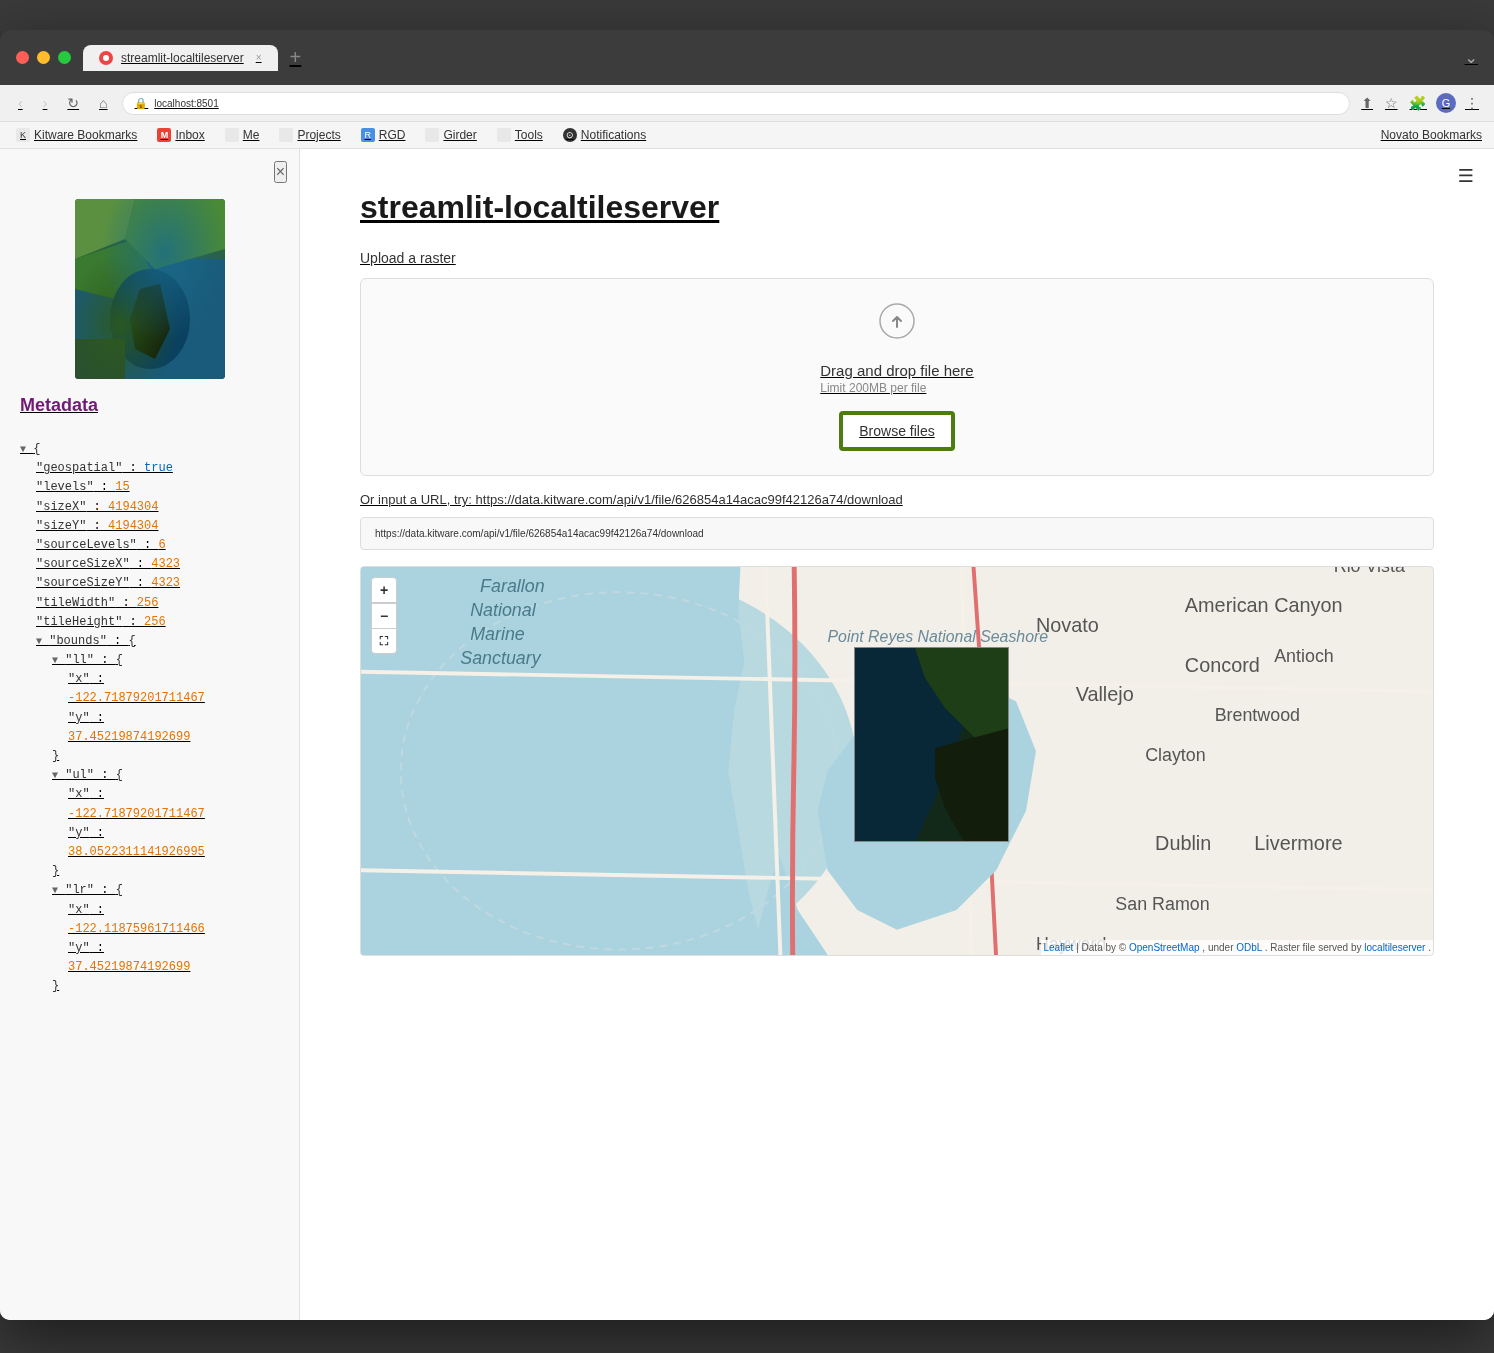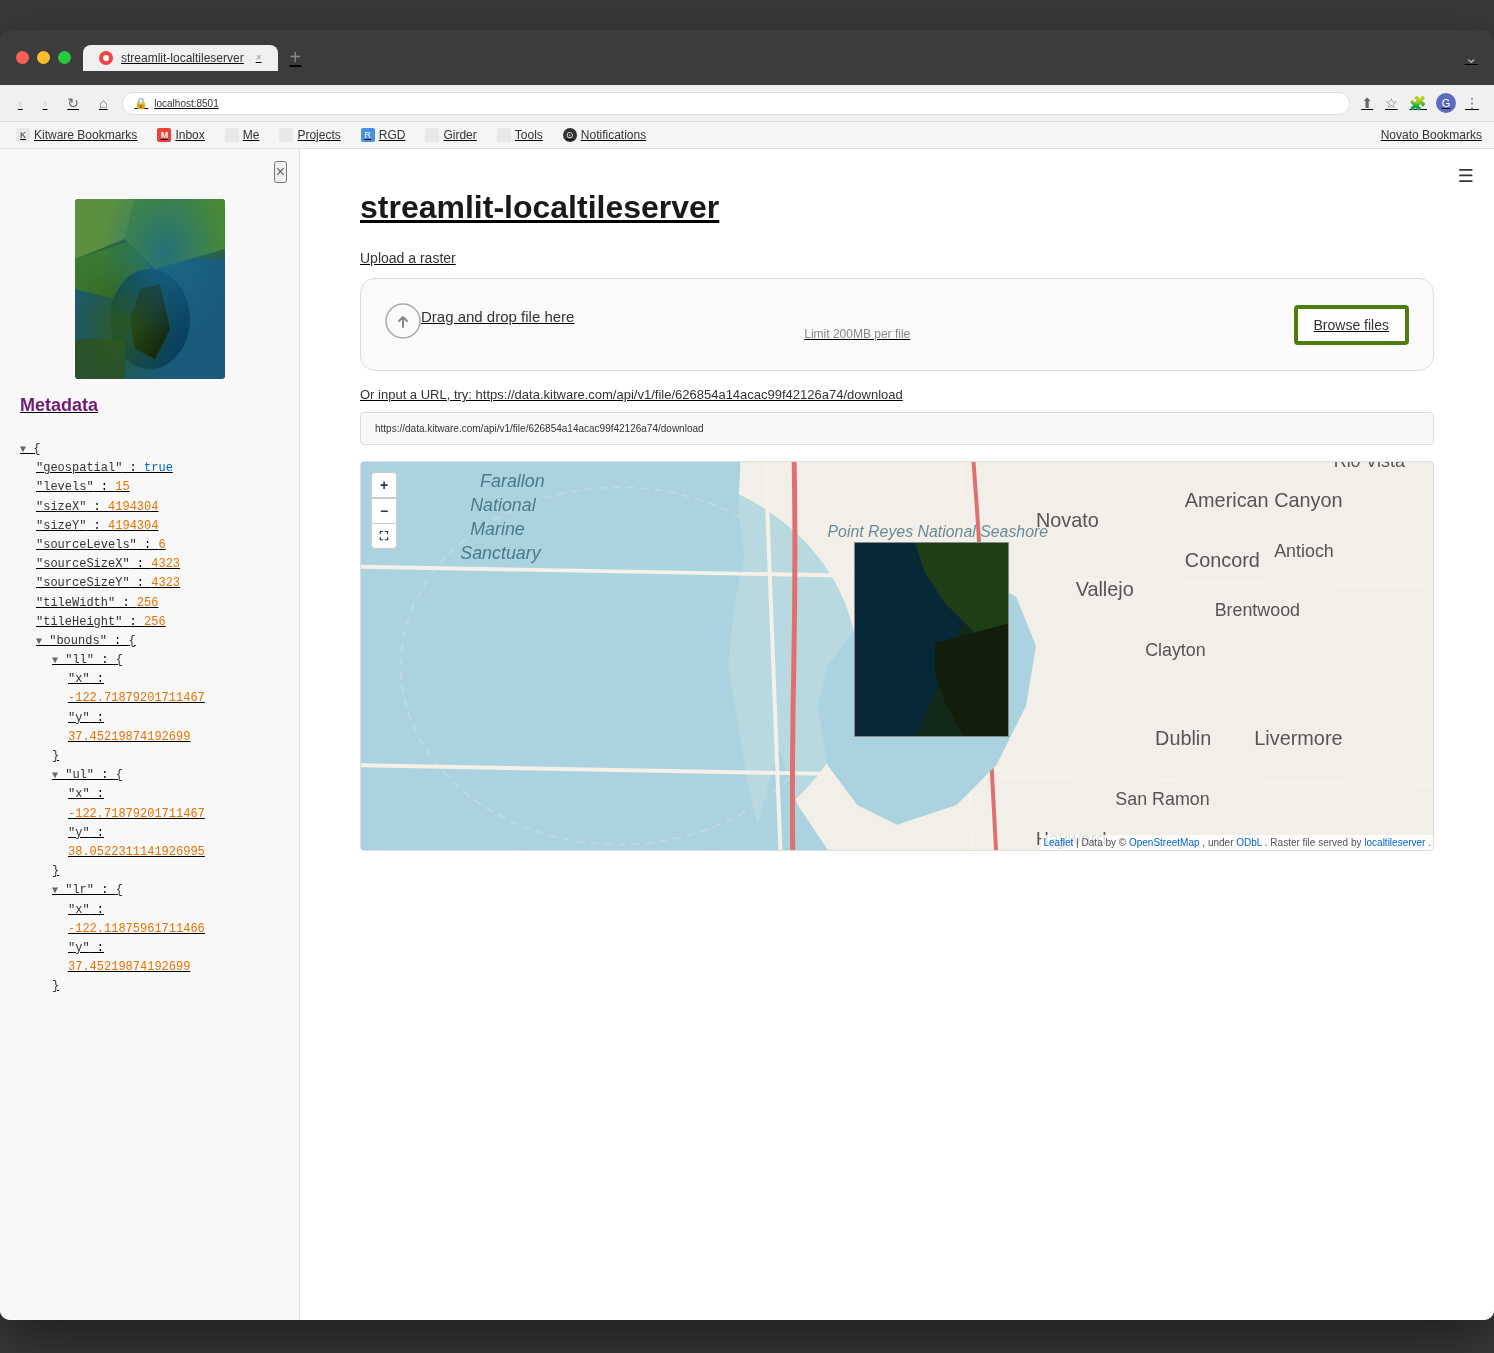--- a/index.html
+++ b/index.html
@@ -53,25 +53,25 @@
     .json-indent-1 { padding-left: 16px; }
     .json-indent-2 { padding-left: 32px; }
     .json-indent-3 { padding-left: 48px; }
     .collapse-arrow { color: #666; cursor: pointer; font-size: 10px; }
 
     
     .main-content { flex: 1; padding: 40px 60px; overflow-y: auto; background: white; }
     .hamburger { position: absolute; top: 16px; right: 20px; font-size: 18px; color: #333; cursor: pointer; }
     .app-title { font-size: 32px; font-weight: 700; color: #1a1a1a; margin-bottom: 24px; }
     .upload-label { font-size: 14px; color: #333; margin-bottom: 12px; }
-    .upload-area { border: 1px solid #ddd; border-radius: 15px; padding: 24px; display: flex; align-items: center; background: #fafafa; margin-bottom: 16px; }
+    .upload-area { border: 1px solid #ddd; border-radius: 6px; padding: 24px; display: flex; align-items: center; gap: 16px; background: #fafafa; margin-bottom: 16px; flex-direction: column; }
     .upload-icon { color: #888; font-size: 28px; }
     .upload-text-area { flex: 1; }
     .upload-main-text { font-size: 15px; color: #333; font-weight: 500; }
-    .upload-sub-text { font-size: 12px; color: #888; margin-top: 2px; text-align: center; }
+    .upload-sub-text { font-size: 12px; color: #888; margin-top: 2px; }
     .browse-btn { padding: 8px 16px; border: 4px solid #4d7c0f; border-radius: 4px; background: white; font-size: 14px; color: #333; cursor: pointer; white-space: nowrap; }
     .url-hint { font-size: 13px; color: #333; margin-bottom: 10px; }
     .url-input { width: 100%; border: 1px solid #ddd; border-radius: 4px; padding: 10px 14px; font-size: 10px; color: #333; background: #f8f8f8; margin-bottom: 16px; }
     .valid-cog { font-size: 13px; color: #333; margin-bottom: 16px; }
     .map-container { border: 1px solid #ddd; border-radius: 4px; overflow: hidden; position: relative; height: 390px; }
     .map-controls { position: absolute; top: 10px; left: 10px; z-index: 10; display: flex; flex-direction: column; }
     .map-btn { width: 26px; height: 26px; background: white; border: 1px solid #ccc; display: flex; align-items: center; justify-content: center; cursor: pointer; font-size: 14px; color: #333; font-weight: bold; }
     .map-btn:first-child { border-radius: 4px 4px 0 0; }
     .map-btn:last-child { border-radius: 0 0 4px 4px; margin-top: -1px; }
     .map-btn-expand { margin-top: 4px; border-radius: 4px; }

